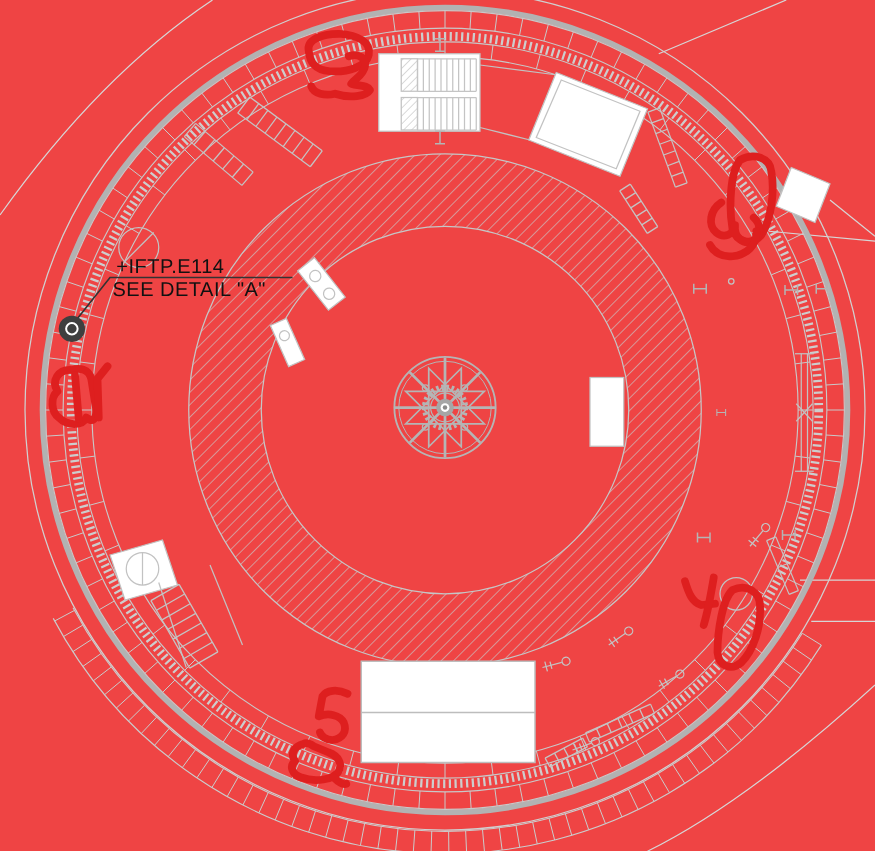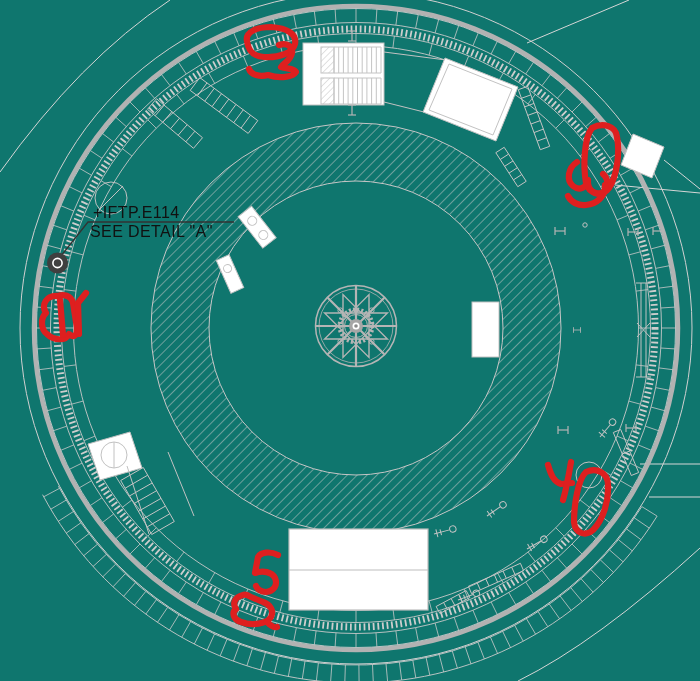--- a/index.html
+++ b/index.html
@@ -1,17 +1,17 @@
 <!DOCTYPE html>
 <html><head>
 <meta charset="utf-8">
 <style>
   html,body{margin:0;padding:0;background:#ffffff;width:700px;height:681px;overflow:hidden;
     font-family:"Liberation Sans",sans-serif;}
-  #stage{position:relative;width:700px;height:681px;background:#0f766e;}
+  #stage{position:relative;width:700px;height:681px;background:#ef4444;}
   svg{display:block}
   .callout-text{fill:#111;font-size:16px;letter-spacing:.4px;font-family:"Liberation Sans",sans-serif;}
 </style>
 </head>
 <body>
 
 <div id="stage">
 <svg width="700" height="681" viewBox="0 0 700 681">
   <defs>
     <pattern id="hatch" width="7" height="7" patternUnits="userSpaceOnUse" patternTransform="rotate(45)">

